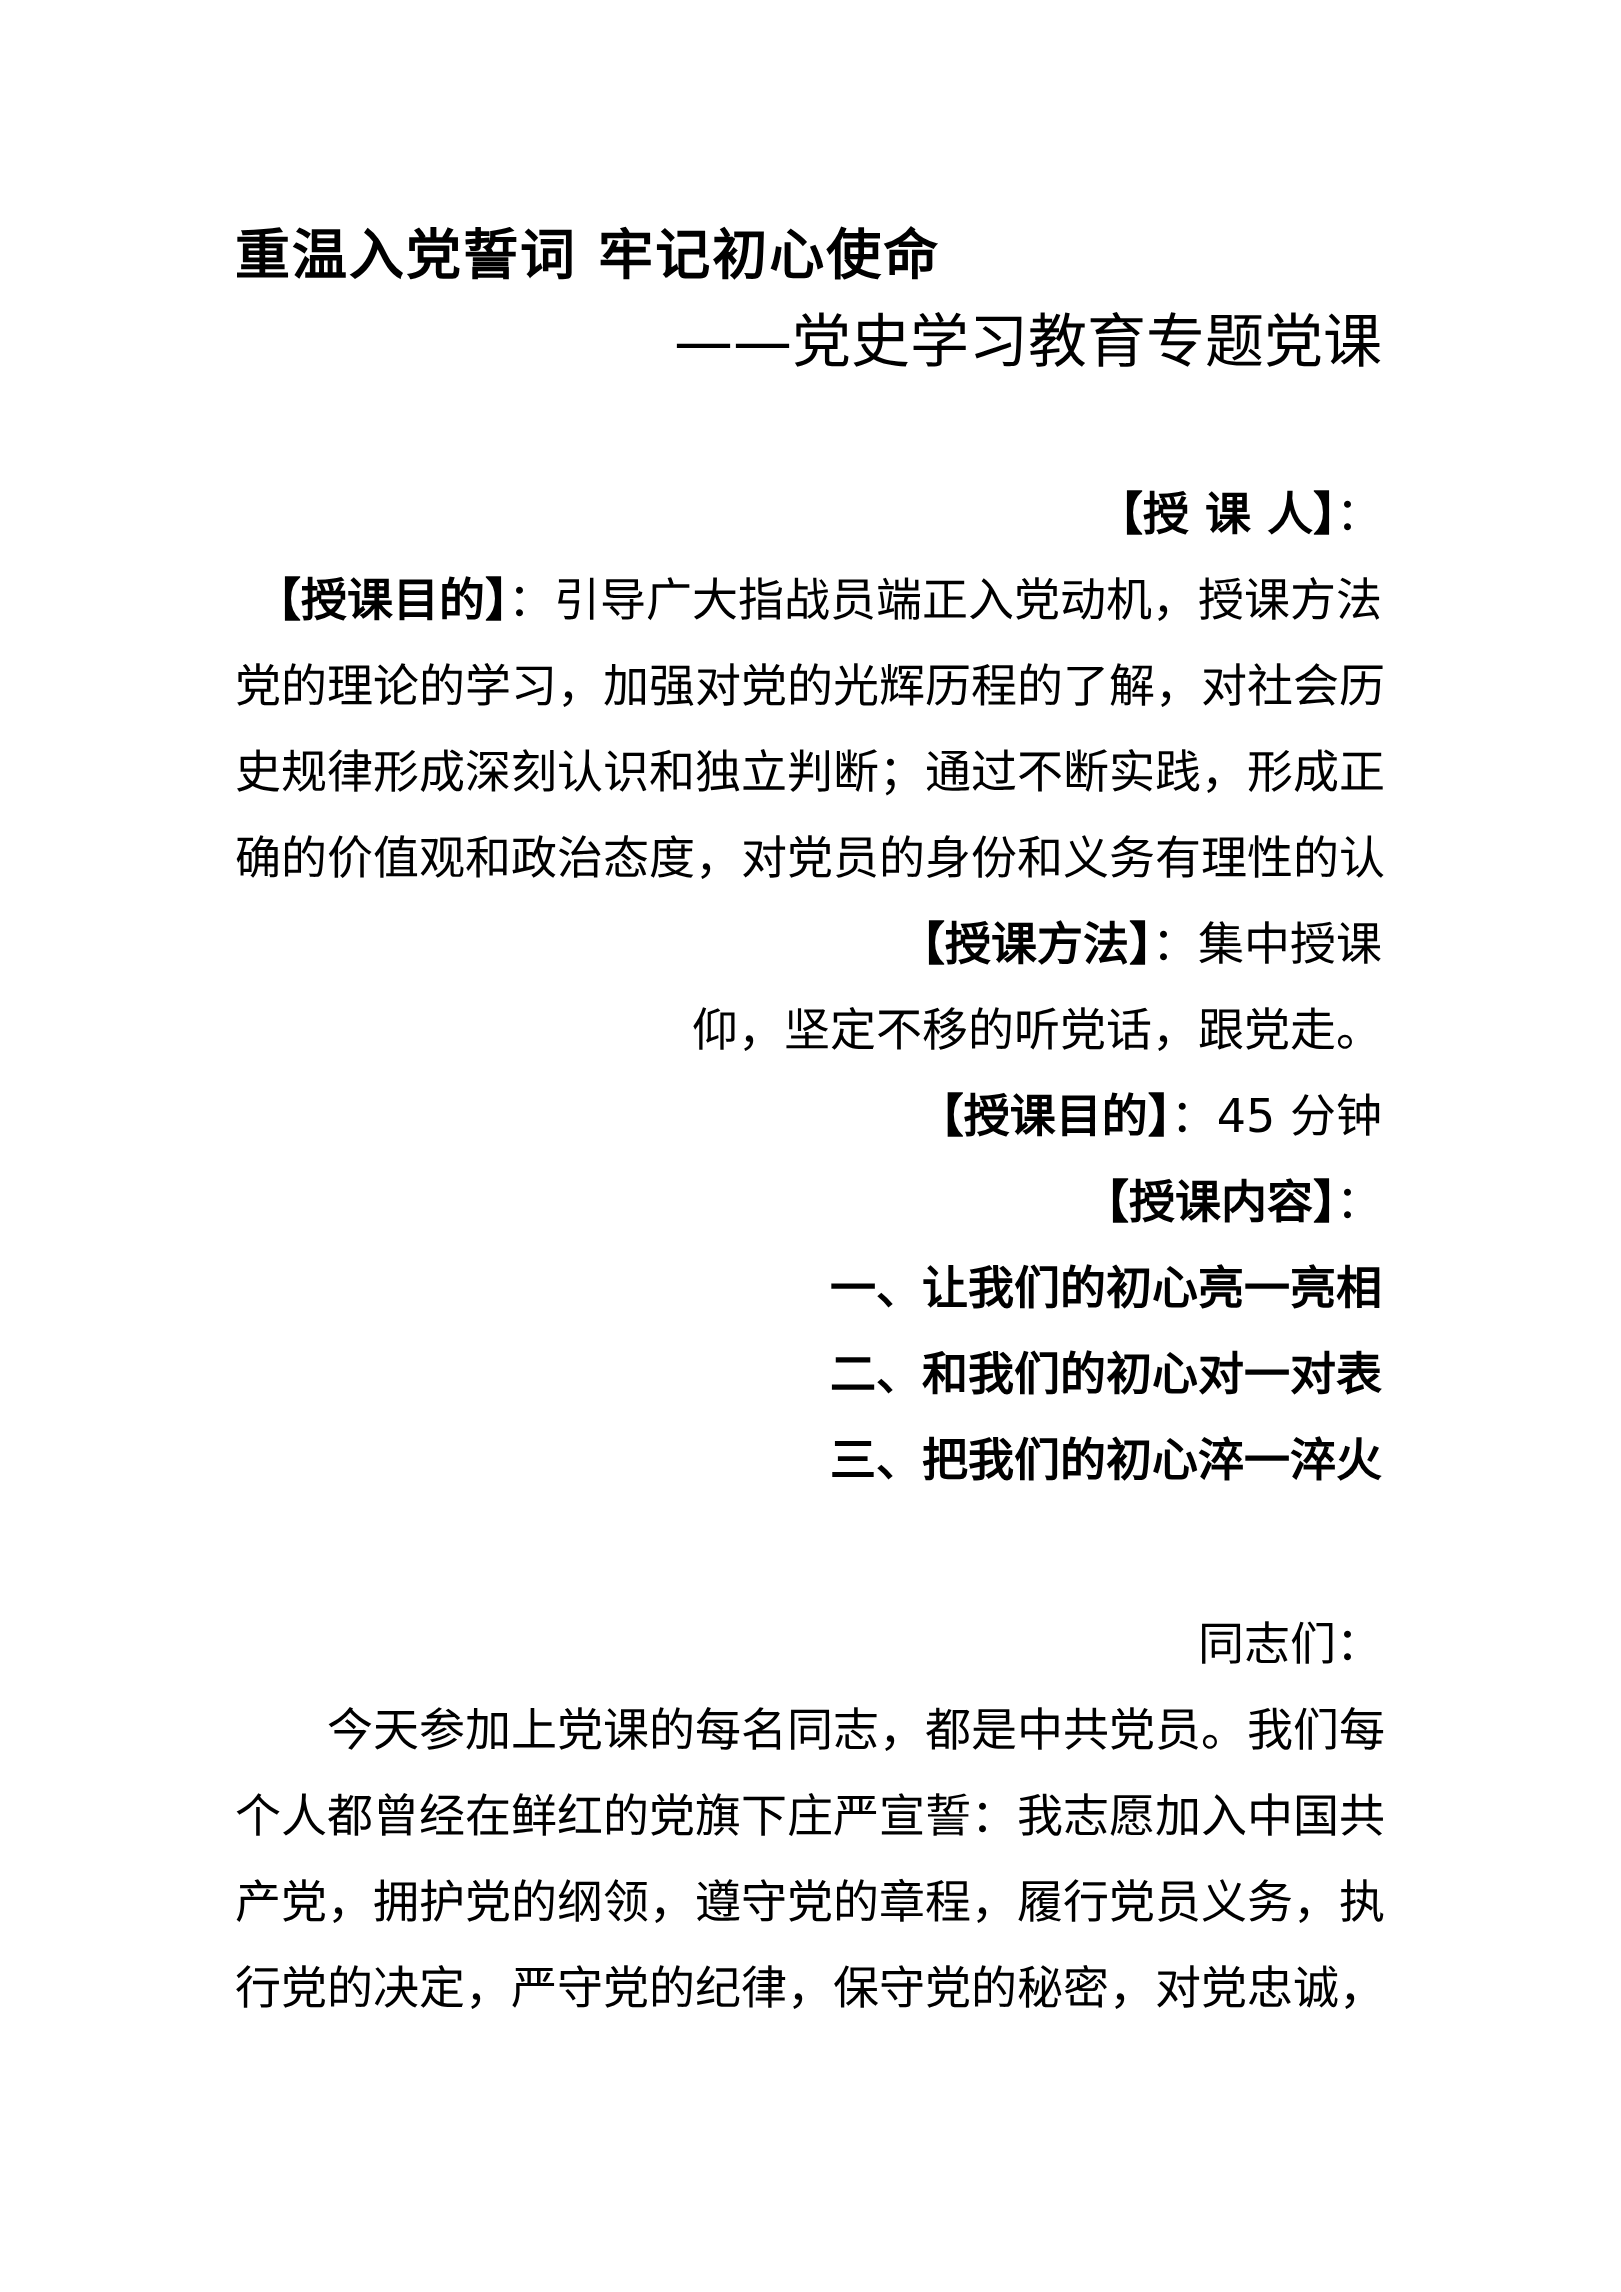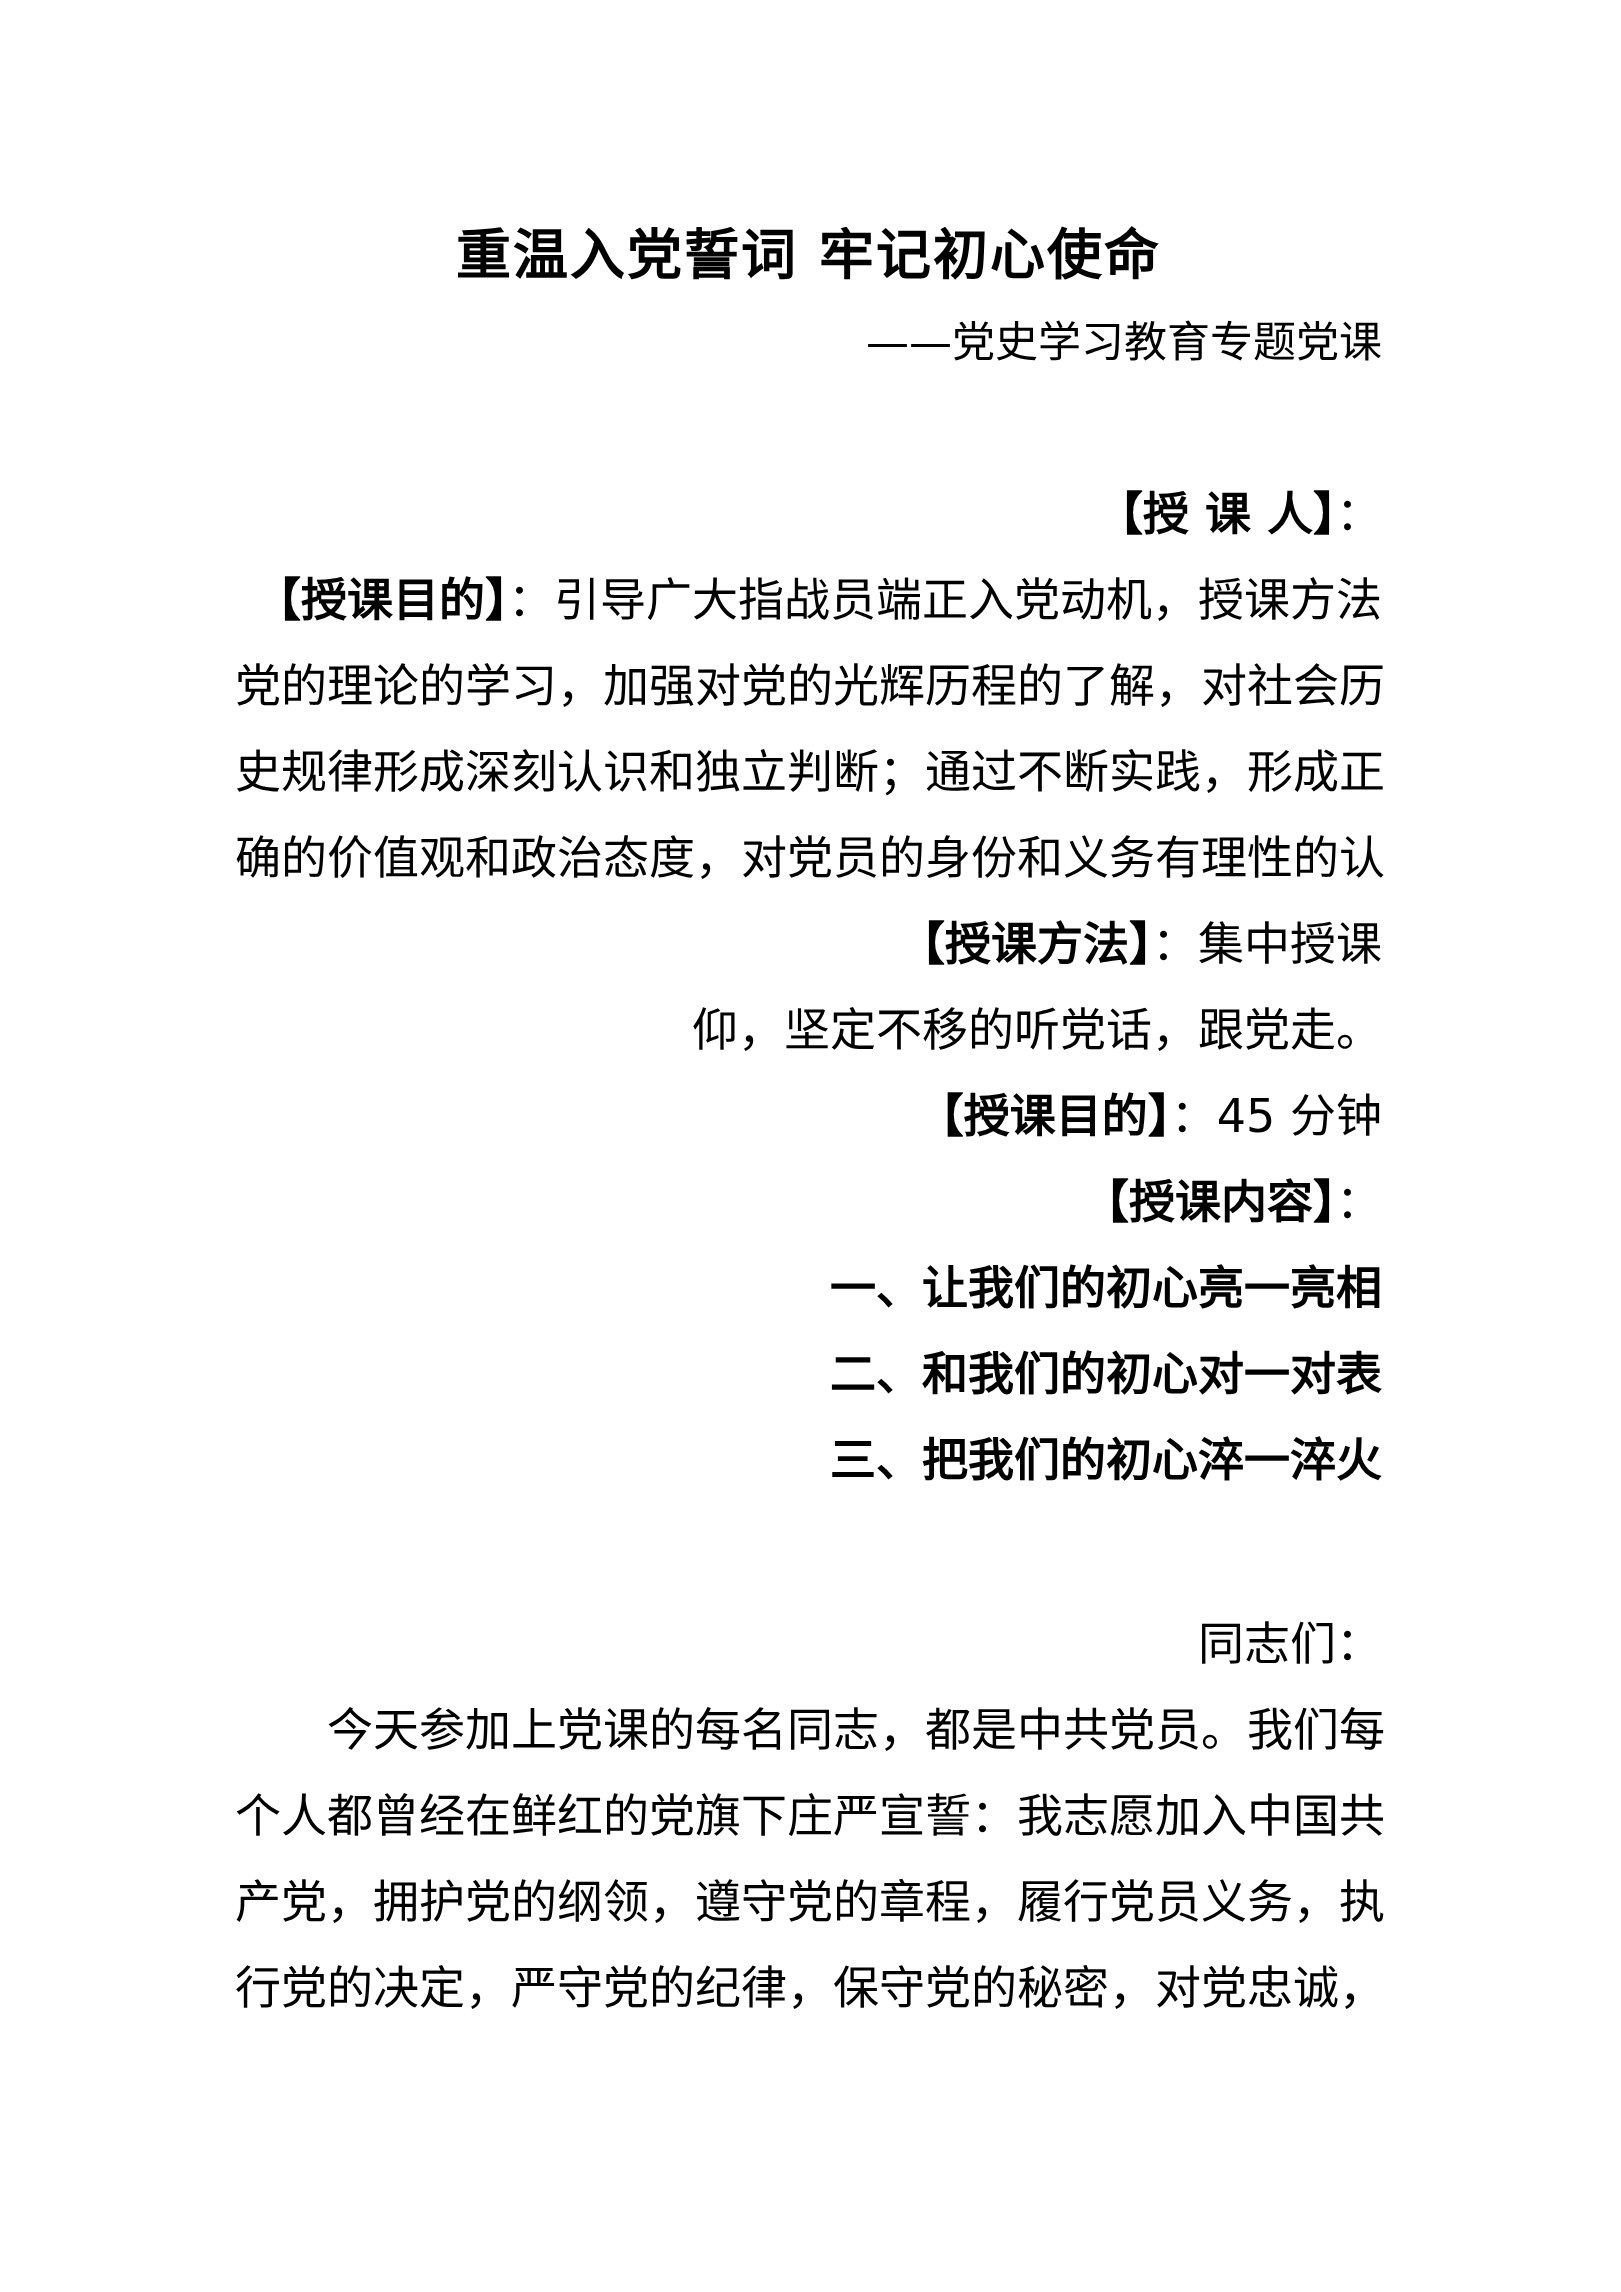--- a/index.html
+++ b/index.html
@@ -14,26 +14,26 @@
     font-family: "DejaVu Sans", "Liberation Sans", sans-serif;
     overflow: hidden;
   }
   .title {
     margin: 0;
     font-family: "DejaVu Serif", "Liberation Serif", serif;
     font-weight: bold;
     font-size: 55px;
     line-height: 88px;
     height: 88px;
-    text-align: center;
+    text-align: left;
     letter-spacing: 2px;
     white-space: nowrap;
   }
   .subtitle {
-    font-size: 43px;
+    font-size: 59px;
     line-height: 86px;
     height: 86px;
     text-align: right;
     white-space: nowrap;
   }
   .blank-line { height: 86px; }
   .spacer-lg { height: 98px; }
   .line {
     font-size: 46px;
     line-height: 86px;

